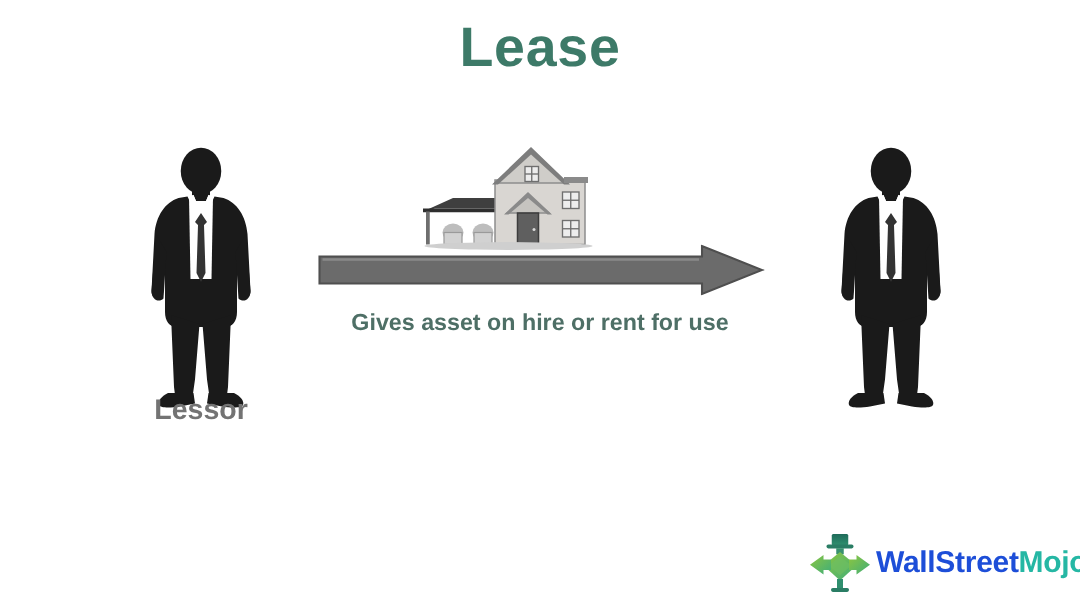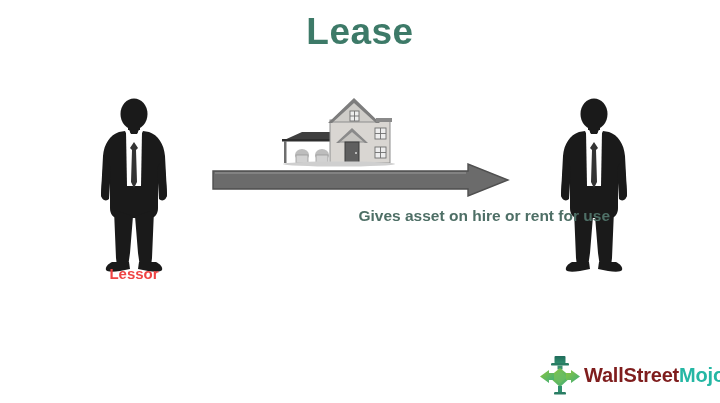--- a/index.html
+++ b/index.html
@@ -38,23 +38,23 @@
     width: 92px;
     height: 175px;
   }
   #person-lessor { left: 88px; top: 98px; }
   #person-lessee { left: 548px; top: 98px; }
 
   .person-label {
     position: absolute;
     width: 200px;
     text-align: center;
-    font-size: 15px;
-    font-weight: bold;
-    color: #ef4444;
+    font-size: 19px;
+    font-weight: bold;
+    color: #737373;
     line-height: 24px;
   }
   #label-lessor { left: 34px; top: 262px; }
   #label-lessee { left: 494px; top: 262px; }
 
   
   #arrow {
     position: absolute;
     left: 212px;
     top: 163px;
@@ -70,21 +70,21 @@
     width: 118px;
     height: 76px;
   }
 
   
   #caption {
     position: absolute;
     left: 110px;
     top: 204px;
     width: 500px;
-    text-align: right;
+    text-align: center;
     font-size: 15.5px;
     font-weight: bold;
     color: #4e6f66;
     line-height: 23px;
   }
   .caption-line { display: block; white-space: nowrap; }
 
   
   #logo {
     position: absolute;
@@ -100,21 +100,21 @@
     flex: 0 0 44px;
   }
   #logo-text {
     font-size: 20px;
     font-weight: bold;
     letter-spacing: -0.2px;
     line-height: 22px;
     margin-left: 2px;
     white-space: nowrap;
   }
-  #logo-text .ws { color: #7f1d1d; }
+  #logo-text .ws { color: #1d4ed8; }
   #logo-text .mj { color: #25b7a4; }
 </style>
 </head>
 <body>
 
 <div id="canvas">
 
   <div id="title">Lease</div>
 
   <div class="person" id="person-lessor">

